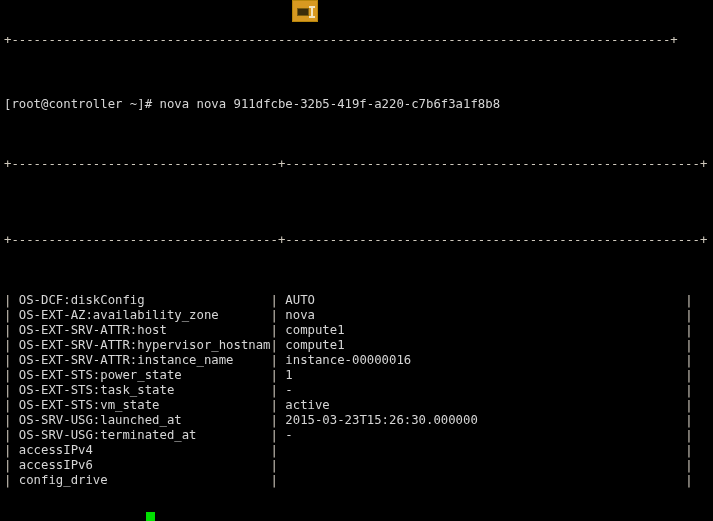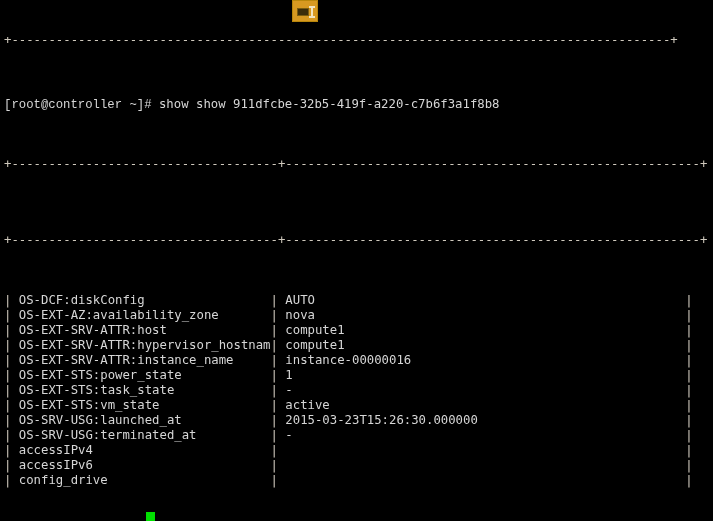--- a/index.html
+++ b/index.html
@@ -38,21 +38,21 @@
   .tline.cut-top {
     height: 7px;
     line-height: 7px;
     overflow: hidden;
     position: relative;
     top: -8px;
   }
   .prompt-line {
     color: #d6d6d6;
   }
-  .seg-prompt { color: #d6d6d6; font-family: Liberation Mono, monospace; }
+  .seg-prompt { color: #d6d6d6; }
   .cell-sep { color: #cfc9bd; }
 
   
   #overlay-icon {
     position: absolute;
     left: 292px;
     top: 0px;
     width: 26px;
     height: 22px;
     background: #d79921;
@@ -105,21 +105,21 @@
     background: #00e000;
   }
 </style>
 </head>
 <body>
 
 <div id="terminal">
 
   <div class="tline rule cut-top">+-----------------------------------------------------------------------------------------+</div>
 
-  <div class="tline prompt-line"><span class="seg-prompt">[root@controller ~]# </span><span>show show 911dfcbe-32b5-419f-a220-c7b6f3a1f8b8</span></div>
+  <div class="tline prompt-line"><span class="seg-prompt">[root@controller ~]# </span><span>nova nova 911dfcbe-32b5-419f-a220-c7b6f3a1f8b8</span></div>
 
   <div class="tline rule">+------------------------------------+--------------------------------------------------------+</div>
 
 
   <div class="tline rule">+------------------------------------+--------------------------------------------------------+</div>
 
   <div id="rows"><div class="tline"><span class="cell-sep">| </span><span>OS-DCF:diskConfig                 </span><span class="cell-sep">| </span><span>AUTO                                                  </span><span class="cell-sep">|</span></div><div class="tline"><span class="cell-sep">| </span><span>OS-EXT-AZ:availability_zone       </span><span class="cell-sep">| </span><span>nova                                                  </span><span class="cell-sep">|</span></div><div class="tline"><span class="cell-sep">| </span><span>OS-EXT-SRV-ATTR:host              </span><span class="cell-sep">| </span><span>compute1                                              </span><span class="cell-sep">|</span></div><div class="tline"><span class="cell-sep">| </span><span>OS-EXT-SRV-ATTR:hypervisor_hostnam</span><span class="cell-sep">| </span><span>compute1                                              </span><span class="cell-sep">|</span></div><div class="tline"><span class="cell-sep">| </span><span>OS-EXT-SRV-ATTR:instance_name     </span><span class="cell-sep">| </span><span>instance-00000016                                     </span><span class="cell-sep">|</span></div><div class="tline"><span class="cell-sep">| </span><span>OS-EXT-STS:power_state            </span><span class="cell-sep">| </span><span>1                                                     </span><span class="cell-sep">|</span></div><div class="tline"><span class="cell-sep">| </span><span>OS-EXT-STS:task_state             </span><span class="cell-sep">| </span><span>-                                                     </span><span class="cell-sep">|</span></div><div class="tline"><span class="cell-sep">| </span><span>OS-EXT-STS:vm_state               </span><span class="cell-sep">| </span><span>active                                                </span><span class="cell-sep">|</span></div><div class="tline"><span class="cell-sep">| </span><span>OS-SRV-USG:launched_at            </span><span class="cell-sep">| </span><span>2015-03-23T15:26:30.000000                            </span><span class="cell-sep">|</span></div><div class="tline"><span class="cell-sep">| </span><span>OS-SRV-USG:terminated_at          </span><span class="cell-sep">| </span><span>-                                                     </span><span class="cell-sep">|</span></div><div class="tline"><span class="cell-sep">| </span><span>accessIPv4                        </span><span class="cell-sep">| </span><span>                                                      </span><span class="cell-sep">|</span></div><div class="tline"><span class="cell-sep">| </span><span>accessIPv6                        </span><span class="cell-sep">| </span><span>                                                      </span><span class="cell-sep">|</span></div><div class="tline"><span class="cell-sep">| </span><span>config_drive                      </span><span class="cell-sep">| </span><span>                                                      </span><span class="cell-sep">|</span></div></div>
 
   
 

